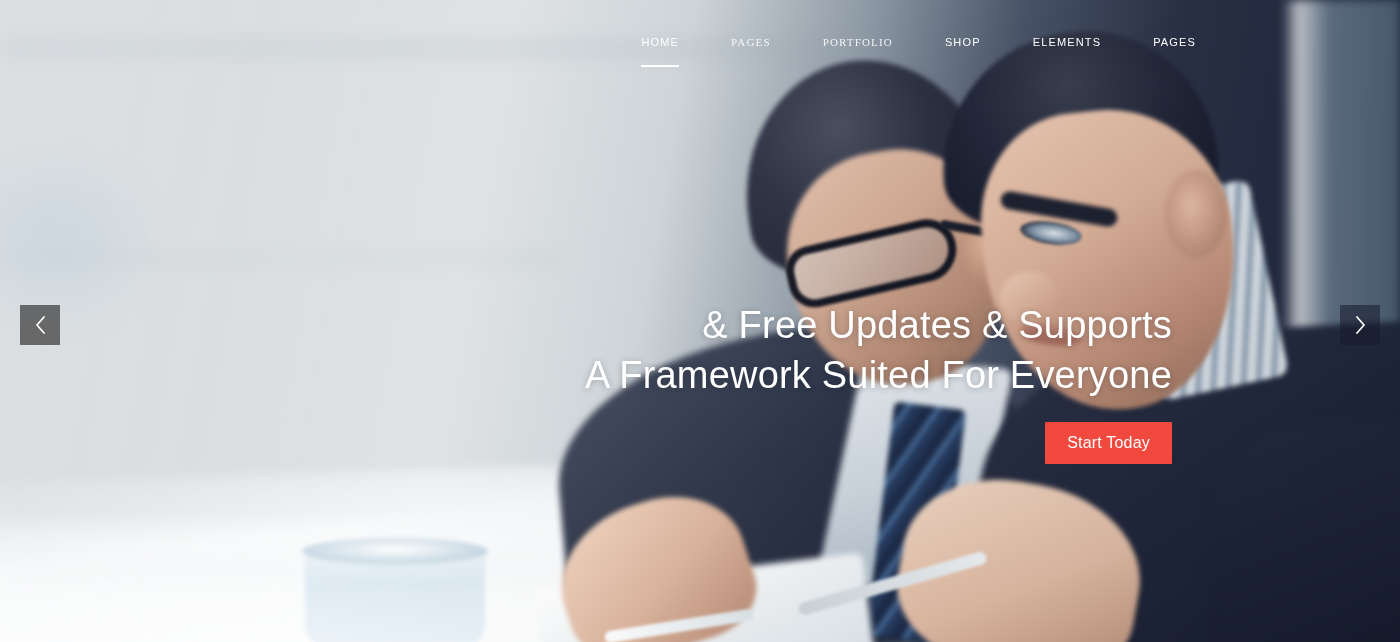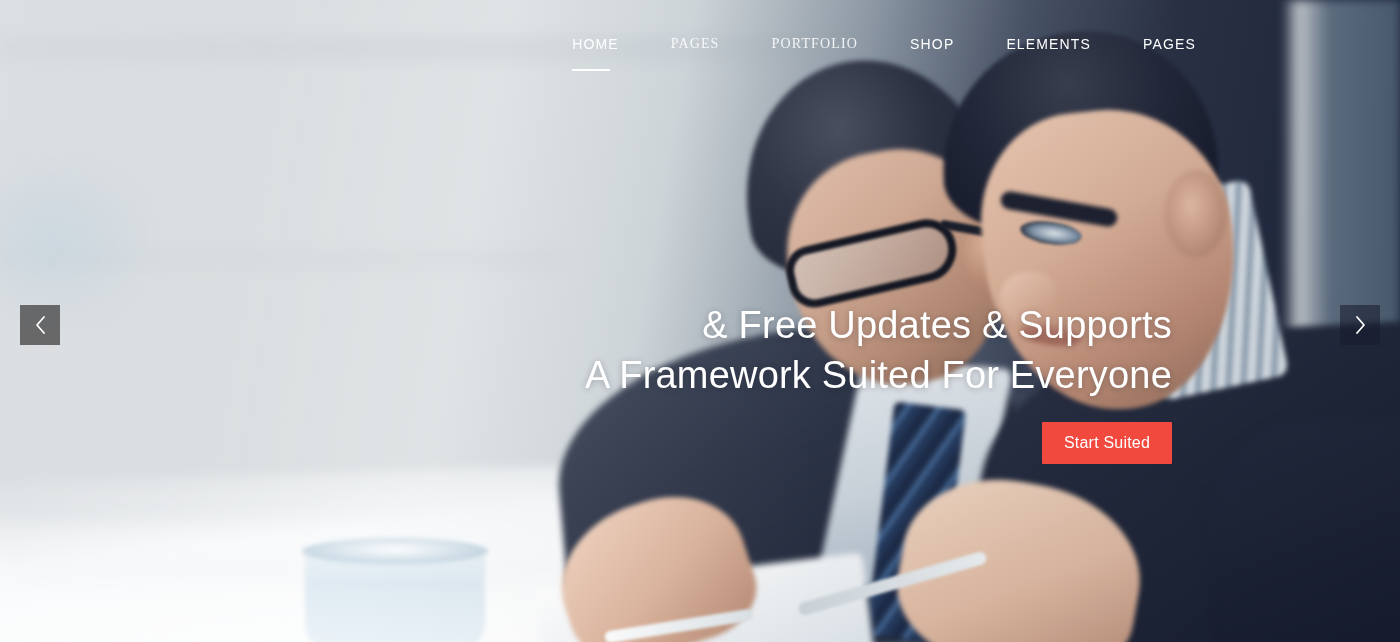--- a/index.html
+++ b/index.html
@@ -254,21 +254,21 @@
     letter-spacing:-.5px; margin-top:-6px;
   }
 
   .nav{
     position:absolute; right:178px; top:36px;
     display:flex; align-items:center; gap:0;
   }
   .nav-item{
     position:relative;
     color:#ffffff;
-    font-size:14px;
+    font-size:11px;
     letter-spacing:1.15px;
     padding:0 26px;
     text-decoration:none;
     white-space:nowrap;
     cursor:pointer;
   }
   .nav-item.dim{ color:rgba(255,255,255,.88);font-family:Liberation Serif, serif; }
   .nav-item .ul{
     position:absolute; left:26px; bottom:-19px;
     width:38px; height:2.5px; background:#ffffff;
@@ -386,21 +386,21 @@
       </a>
     </nav>
   </div>
 
   <div class="hero">
     <h1>
       <span class="ln">&amp; Free Updates &amp; Supports</span>
       <span class="ln">A Framework Suited For Everyone</span>
     </h1>
     <div class="cta-wrap">
-      <button class="cta">Start Suited</button>
+      <button class="cta">Start Today</button>
     </div>
   </div>
 
   <div class="arrow arrow-prev">
     <span>
       <svg viewBox="0 0 13 20" fill="none" xmlns="http://www.w3.org/2000/svg" aria-hidden="true">
         <path d="M10 2 L3 10 L10 18" stroke="#ffffff" stroke-width="1.8" stroke-linecap="round" stroke-linejoin="round"></path>
       </svg>
     </span>
   </div>

